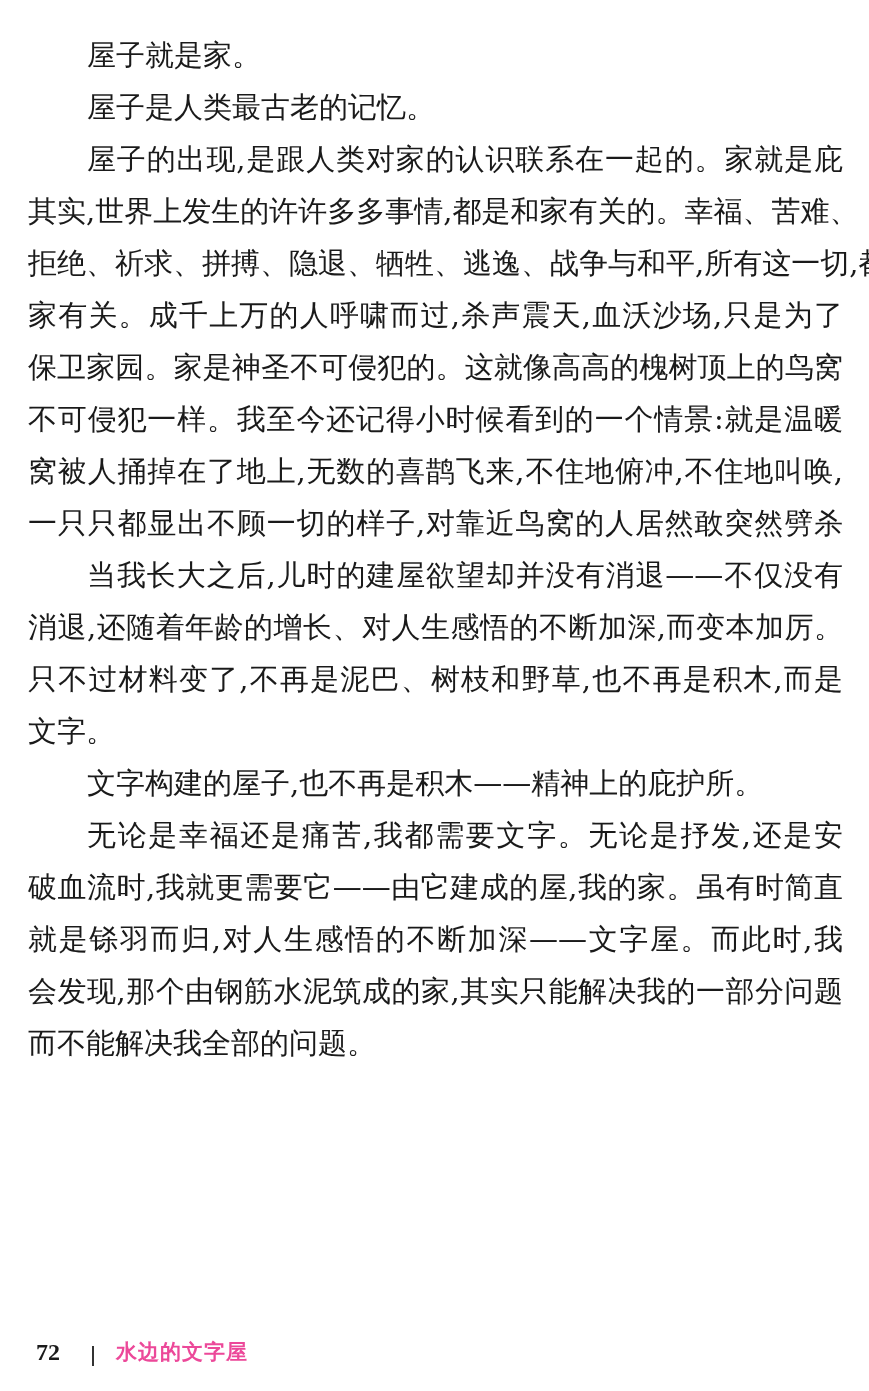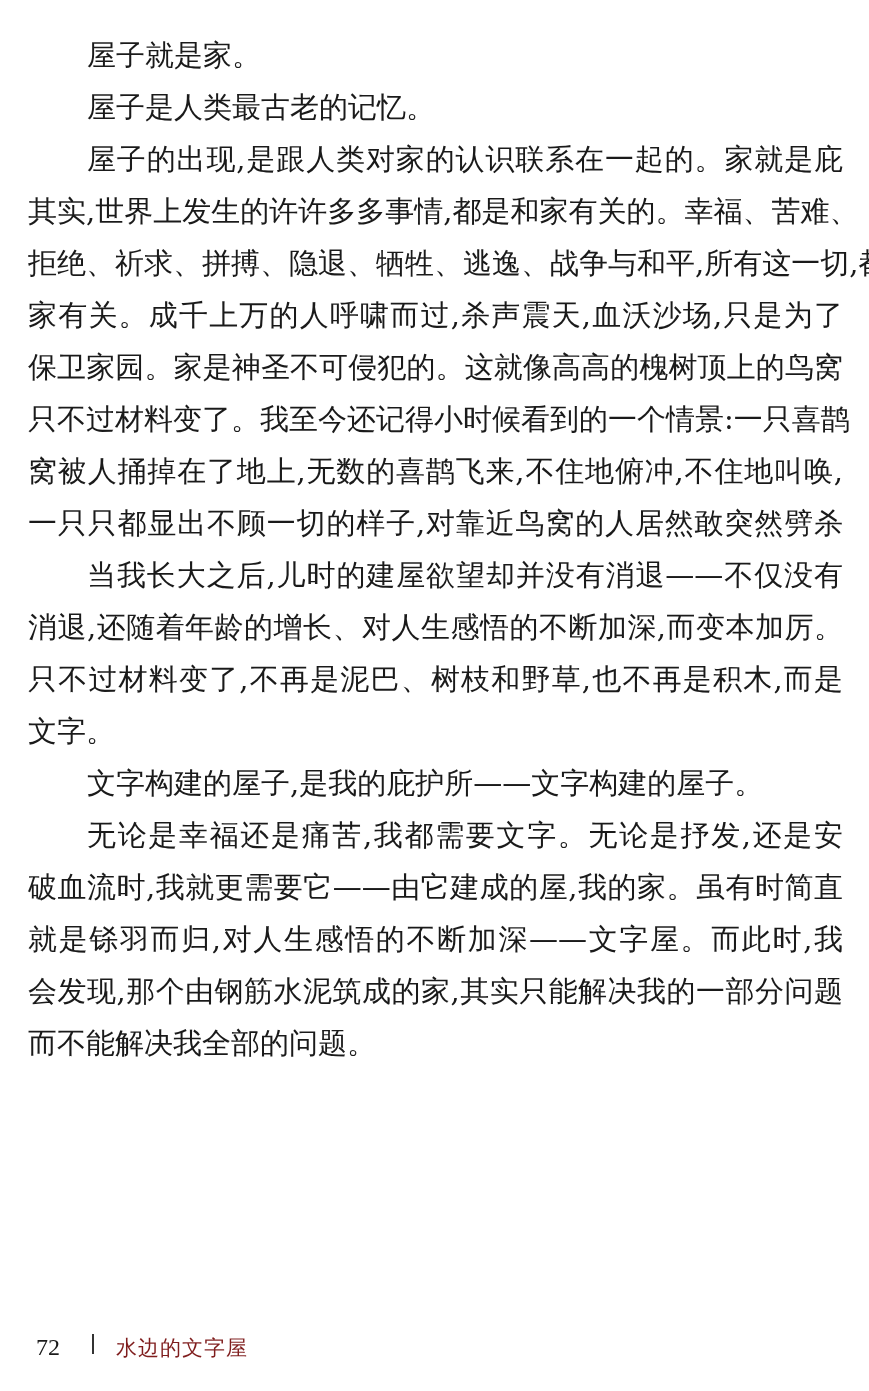--- a/index.html
+++ b/index.html
@@ -36,61 +36,62 @@
     }
     .line.indent {
       padding-left: 59px;
     }
     .footer {
       position: absolute;
       left: 36px;
       top: 1334px;
       height: 32px;
       display: flex;
-      align-items: flex-start;
+      align-items: flex-end;
+      font-weight: bold;
     }
     .page-number {
       font-family: "Liberation Serif", "DejaVu Serif", serif;
       font-size: 24px;
       color: #1a1a1a;
       width: 50px;
     }
     .footer-divider {
       width: 2px;
       height: 20px;
       background: #333333;
       margin-right: 22px;
       margin-left: 6px;
     }
     .book-title {
       font-family: "DejaVu Sans", "Liberation Sans", sans-serif;
       font-size: 21px;
-      color: #7f1d1d;
+      color: #ec4899;
       letter-spacing: 1px;
     }
   </style>
 </head>
 <body>
 
 <div class="page-body">
   <div class="line indent">屋子就是家。</div>
   <div class="line indent">屋子是人类最古老的记忆。</div>
   <div class="line indent full">屋子的出现,是跟人类对家的认识联系在一起的。家就是庇</div>
   <div class="line full">其实,世界上发生的许许多多事情,都是和家有关的。幸福、苦难、</div>
   <div class="line full">拒绝、祈求、拼搏、隐退、牺牲、逃逸、战争与和平,所有这一切,都与</div>
   <div class="line full">家有关。成千上万的人呼啸而过,杀声震天,血沃沙场,只是为了</div>
   <div class="line full">保卫家园。家是神圣不可侵犯的。这就像高高的槐树顶上的鸟窝</div>
-  <div class="line full">只不过材料变了。我至今还记得小时候看到的一个情景:一只喜鹊</div>
+  <div class="line full">不可侵犯一样。我至今还记得小时候看到的一个情景:就是温暖</div>
   <div class="line full">窝被人捅掉在了地上,无数的喜鹊飞来,不住地俯冲,不住地叫唤,</div>
   <div class="line full">一只只都显出不顾一切的样子,对靠近鸟窝的人居然敢突然劈杀</div>
   <div class="line indent full">当我长大之后,儿时的建屋欲望却并没有消退——不仅没有</div>
   <div class="line full">消退,还随着年龄的增长、对人生感悟的不断加深,而变本加厉。</div>
   <div class="line full">只不过材料变了,不再是泥巴、树枝和野草,也不再是积木,而是</div>
   <div class="line">文字。</div>
-  <div class="line indent">文字构建的屋子,是我的庇护所——文字构建的屋子。</div>
+  <div class="line indent">文字构建的屋子,也不再是积木——精神上的庇护所。</div>
   <div class="line indent full">无论是幸福还是痛苦,我都需要文字。无论是抒发,还是安</div>
   <div class="line full">破血流时,我就更需要它——由它建成的屋,我的家。虽有时简直</div>
   <div class="line full">就是铩羽而归,对人生感悟的不断加深——文字屋。而此时,我</div>
   <div class="line full">会发现,那个由钢筋水泥筑成的家,其实只能解决我的一部分问题</div>
   <div class="line">而不能解决我全部的问题。</div>
 </div>
 
 <div class="footer">
   <span class="page-number">72</span>
   <span class="footer-divider"></span>

